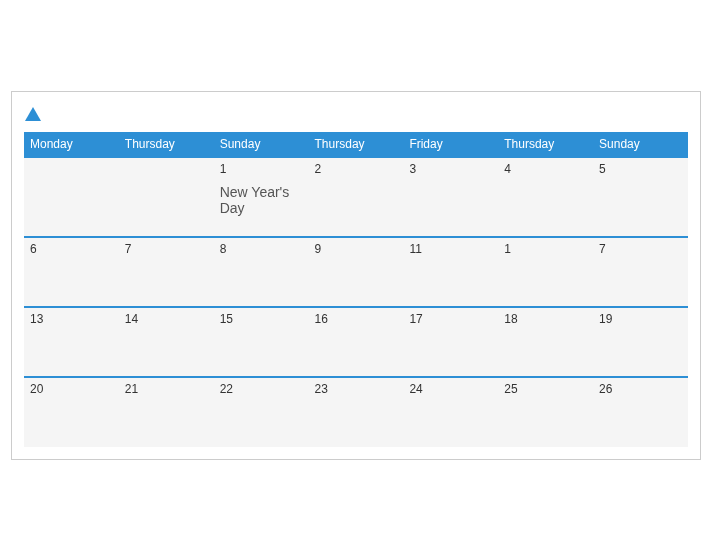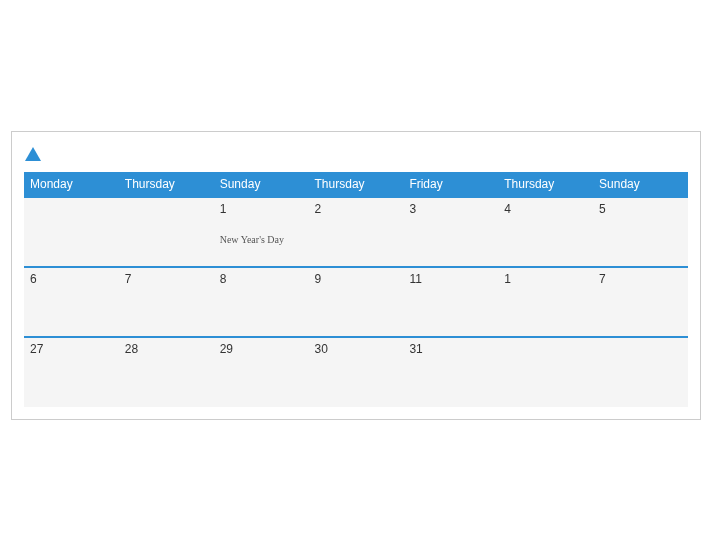--- a/index.html
+++ b/index.html
@@ -91,25 +91,24 @@
       width: calc(100% / 7);
       min-height: 70px;
       height: 70px;
     }
     .day-number {
       font-size: 12px;
       color: #333;
       display: block;
     }
     .day-event {
-      font-size: 10px;
+      font-size: 14px;
       color: #555;
       display: block;
-      margin-top: 18px;
-      font-family: Liberation Serif, serif;
+      margin-top: 8px;
     }
   </style>
 </head>
 <body>
 
 <div class="calendar-wrapper">
   <div class="calendar-header">
     <div class="logo">
       <span class="logo-general"></span>
       <span class="logo-icon">
@@ -173,32 +172,59 @@
           </td>
           <td>
             <span class="day-number">1</span>
           </td>
           <td>
             <span class="day-number">7</span>
           </td>
         </tr>
         <tr>
           <td>
-            <span class="day-number">27</span>
-          </td>
-          <td>
-            <span class="day-number">28</span>
-          </td>
-          <td>
-            <span class="day-number">29</span>
-          </td>
-          <td>
-            <span class="day-number">30</span>
-          </td>
-          <td>
-            <span class="day-number">31</span>
-          </td>
-          <td></td>
-          <td></td>
+            <span class="day-number">13</span>
+          </td>
+          <td>
+            <span class="day-number">14</span>
+          </td>
+          <td>
+            <span class="day-number">15</span>
+          </td>
+          <td>
+            <span class="day-number">16</span>
+          </td>
+          <td>
+            <span class="day-number">17</span>
+          </td>
+          <td>
+            <span class="day-number">18</span>
+          </td>
+          <td>
+            <span class="day-number">19</span>
+          </td>
+        </tr>
+        <tr>
+          <td>
+            <span class="day-number">20</span>
+          </td>
+          <td>
+            <span class="day-number">21</span>
+          </td>
+          <td>
+            <span class="day-number">22</span>
+          </td>
+          <td>
+            <span class="day-number">23</span>
+          </td>
+          <td>
+            <span class="day-number">24</span>
+          </td>
+          <td>
+            <span class="day-number">25</span>
+          </td>
+          <td>
+            <span class="day-number">26</span>
+          </td>
         </tr>
       </tbody>
   </table>
 </div>
 
 </body></html>

